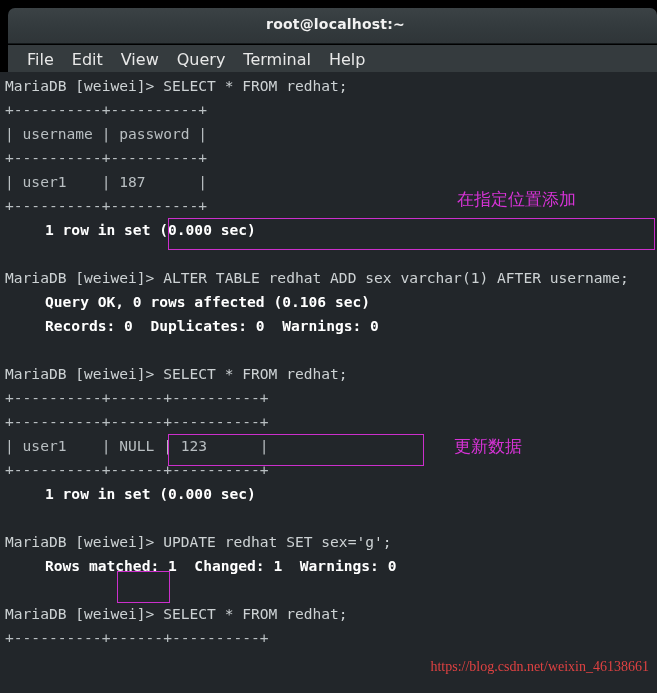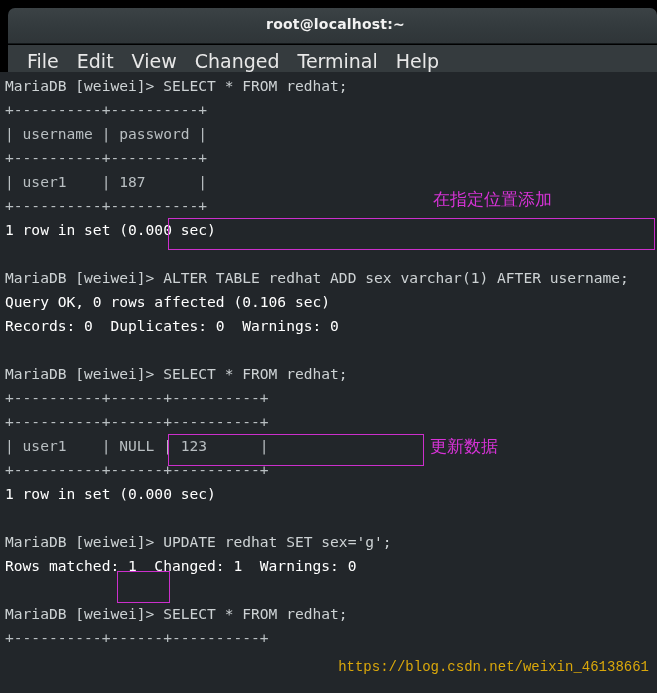--- a/index.html
+++ b/index.html
@@ -61,21 +61,21 @@
   #menubar .menu-items {
     position: absolute;
     left: 10px;
     top: 4px;
     display: flex;
     gap: 0px;
   }
   .menu-item {
     color: #e8e8e8;
     font-family: "DejaVu Sans", sans-serif;
-    font-size: 19px;
+    font-size: 16px;
     padding: 1px 9px;
     white-space: pre;
     cursor: default;
   }
 
   
   #terminal {
     position: absolute;
     left: 0;
     top: 72px;
@@ -95,66 +95,67 @@
   .line {
     height: 24px;
     line-height: 24px;
     font-family: "DejaVu Sans Mono", monospace;
     font-size: 14.6px;
     letter-spacing: 0px;
     white-space: pre;
     color: #cdd2d4;
   }
   .line.dim   { color: #b9bfc2; font-weight: normal; }
-  .line.bold  { color: #ffffff; font-weight: normal; }
+  .line.bold  { color: #ffffff; font-weight: bold; margin-left: 40px; }
   .line.blank { color: transparent; }
 
   
   .hl-box {
     position: absolute;
     border: 1.6px solid #cc2fcc;
     box-sizing: border-box;
     pointer-events: none;
   }
   .annot {
     position: absolute;
     color: #d633d6;
     font-family: "DejaVu Sans", sans-serif;
     font-size: 17px;
     white-space: pre;
     line-height: 1;
+    margin-left: 24px;
   }
 
   
   #watermark {
     position: absolute;
     right: 8px;
     bottom: 18px;
-    color: #eab308;
-    font-family: Liberation Mono, monospace;
+    color: #ef4444;
+    font-family: Liberation Serif, serif;
     font-size: 14px;
     white-space: pre;
     opacity: 0.92;
   }
 </style>
 </head>
 <body>
 
 <div id="window">
 
   <div id="titlebar">
     <div id="title-text">root@localhost:~</div>
   </div>
 
   <div id="menubar">
     <div class="menu-items">
       <div class="menu-item">File</div>
       <div class="menu-item">Edit</div>
       <div class="menu-item">View</div>
-      <div class="menu-item">Changed</div>
+      <div class="menu-item">Query</div>
       <div class="menu-item">Terminal</div>
       <div class="menu-item">Help</div>
     </div>
   </div>
 
   <div id="terminal">
     <div id="screen">
         <div class="line ">MariaDB [weiwei]&gt; SELECT * FROM redhat;</div>
         <div class="line dim">+----------+----------+</div>
         <div class="line dim">| username | password |</div>

